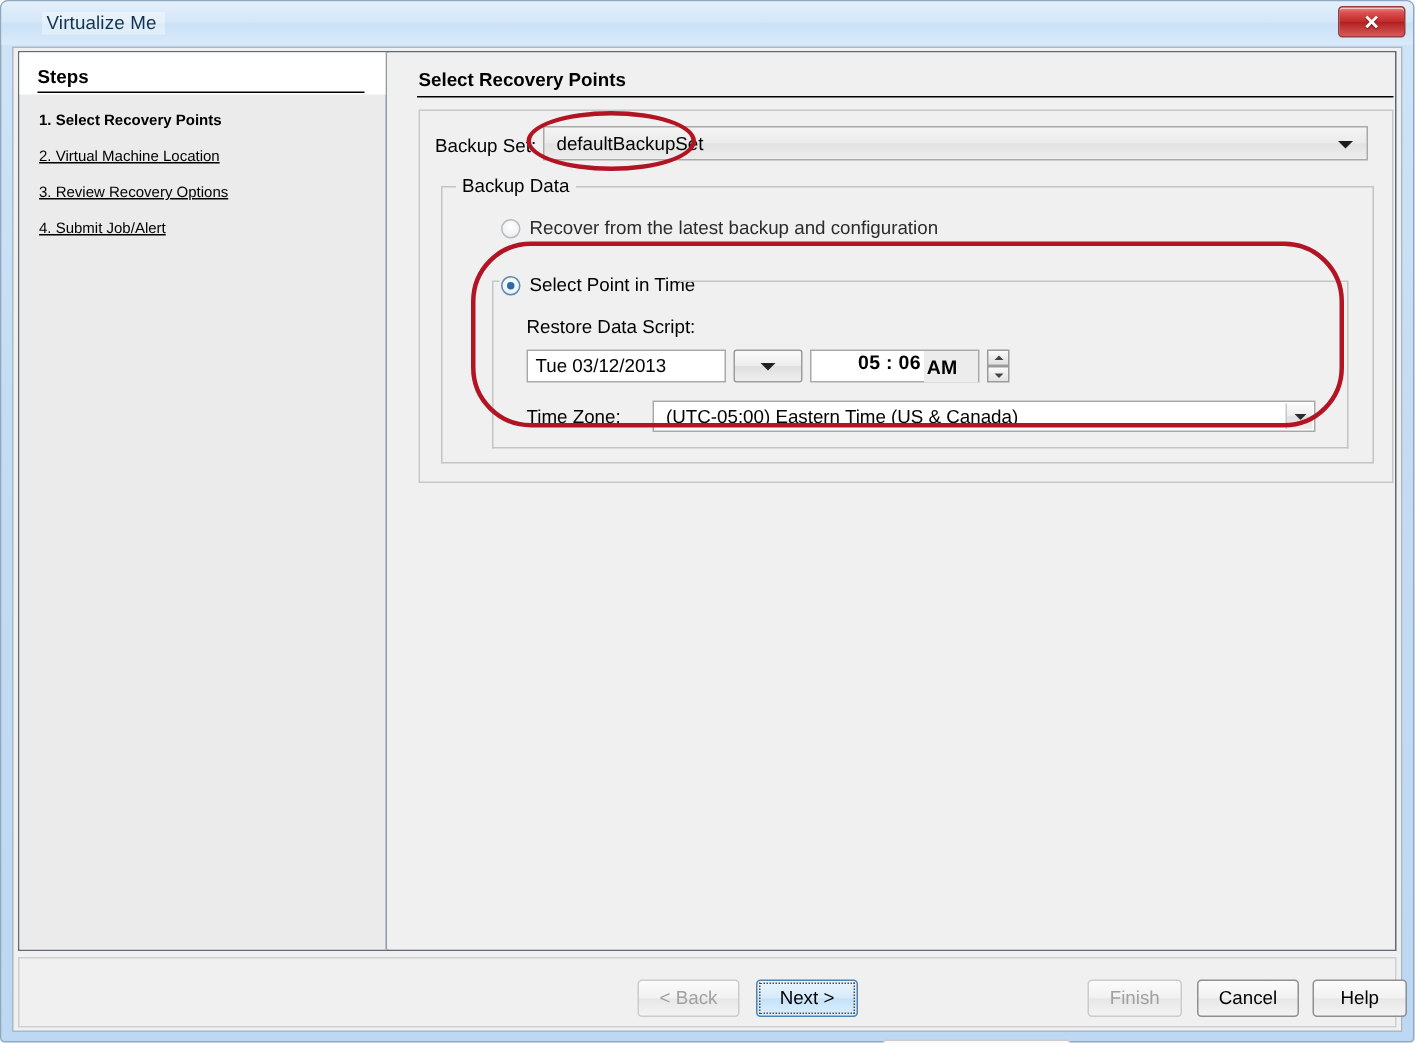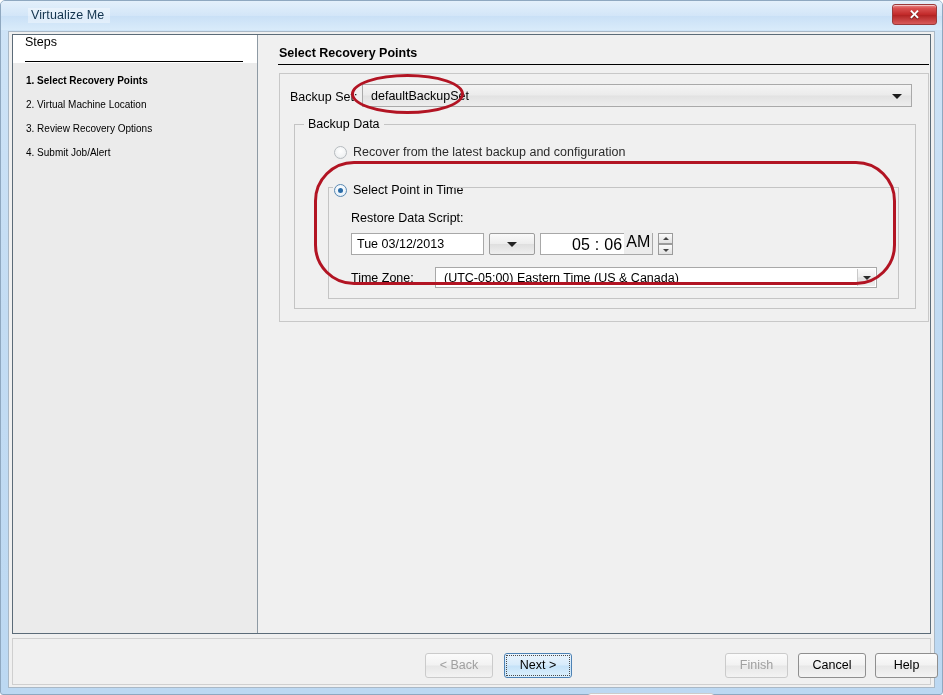--- a/index.html
+++ b/index.html
@@ -93,23 +93,23 @@
   }
   .sidebar-head {
     position: absolute;
     left: 0; top: 0;
     width: 244px; height: 28px;
     background: #ffffff;
     box-sizing: border-box;
   }
   .sidebar-head-label {
     position: absolute;
-    left: 12px; top: 0;
-    font-size: 12.5px;
-    font-weight: normal;
+    left: 12px; top: 9px;
+    font-size: 12.5px;
+    font-weight: bold;
     color: #000;
   }
   .sidebar-head-rule {
     position: absolute;
     left: 12px; top: 26px;
     width: 218px; height: 1px;
     background: #000;
   }
   .steps-list {
     position: absolute;
@@ -122,20 +122,21 @@
     font-size: 10px;
     line-height: 15px;
     color: #000;
     white-space: nowrap;
   }
   .step.current {
     font-weight: bold;
     text-decoration: none;
   }
   .step.link {
+    text-decoration: underline;
     cursor: default;
   }
 
   
   .main {
     position: absolute;
     left: 246px; top: 0;
     width: 671px; height: 598px;
     background: #f0f0f0;
   }
@@ -301,22 +302,23 @@
     border-left: 5px solid transparent;
     border-right: 5px solid transparent;
     border-top: 5px solid #222;
   }
 
   #time-field { left: 211px; top: 46px; width: 113px; height: 22px; }
   .time-inner {
     position: absolute;
     left: 0; top: 0; right: 0; bottom: 0;
     display: flex;
-    align-items: flex-end;
-    font-size: 16px;
+    align-items: flex-start;
+    font-size: 13px;
+    font-weight: bold;
   }
   .time-hm {
     padding-left: 31px;
     letter-spacing: .2px;
   }
   .time-ampm {
     background: #ececec;
     padding: 3px 0 3px 2px;
     margin-left: 2px;
     flex: 1;

